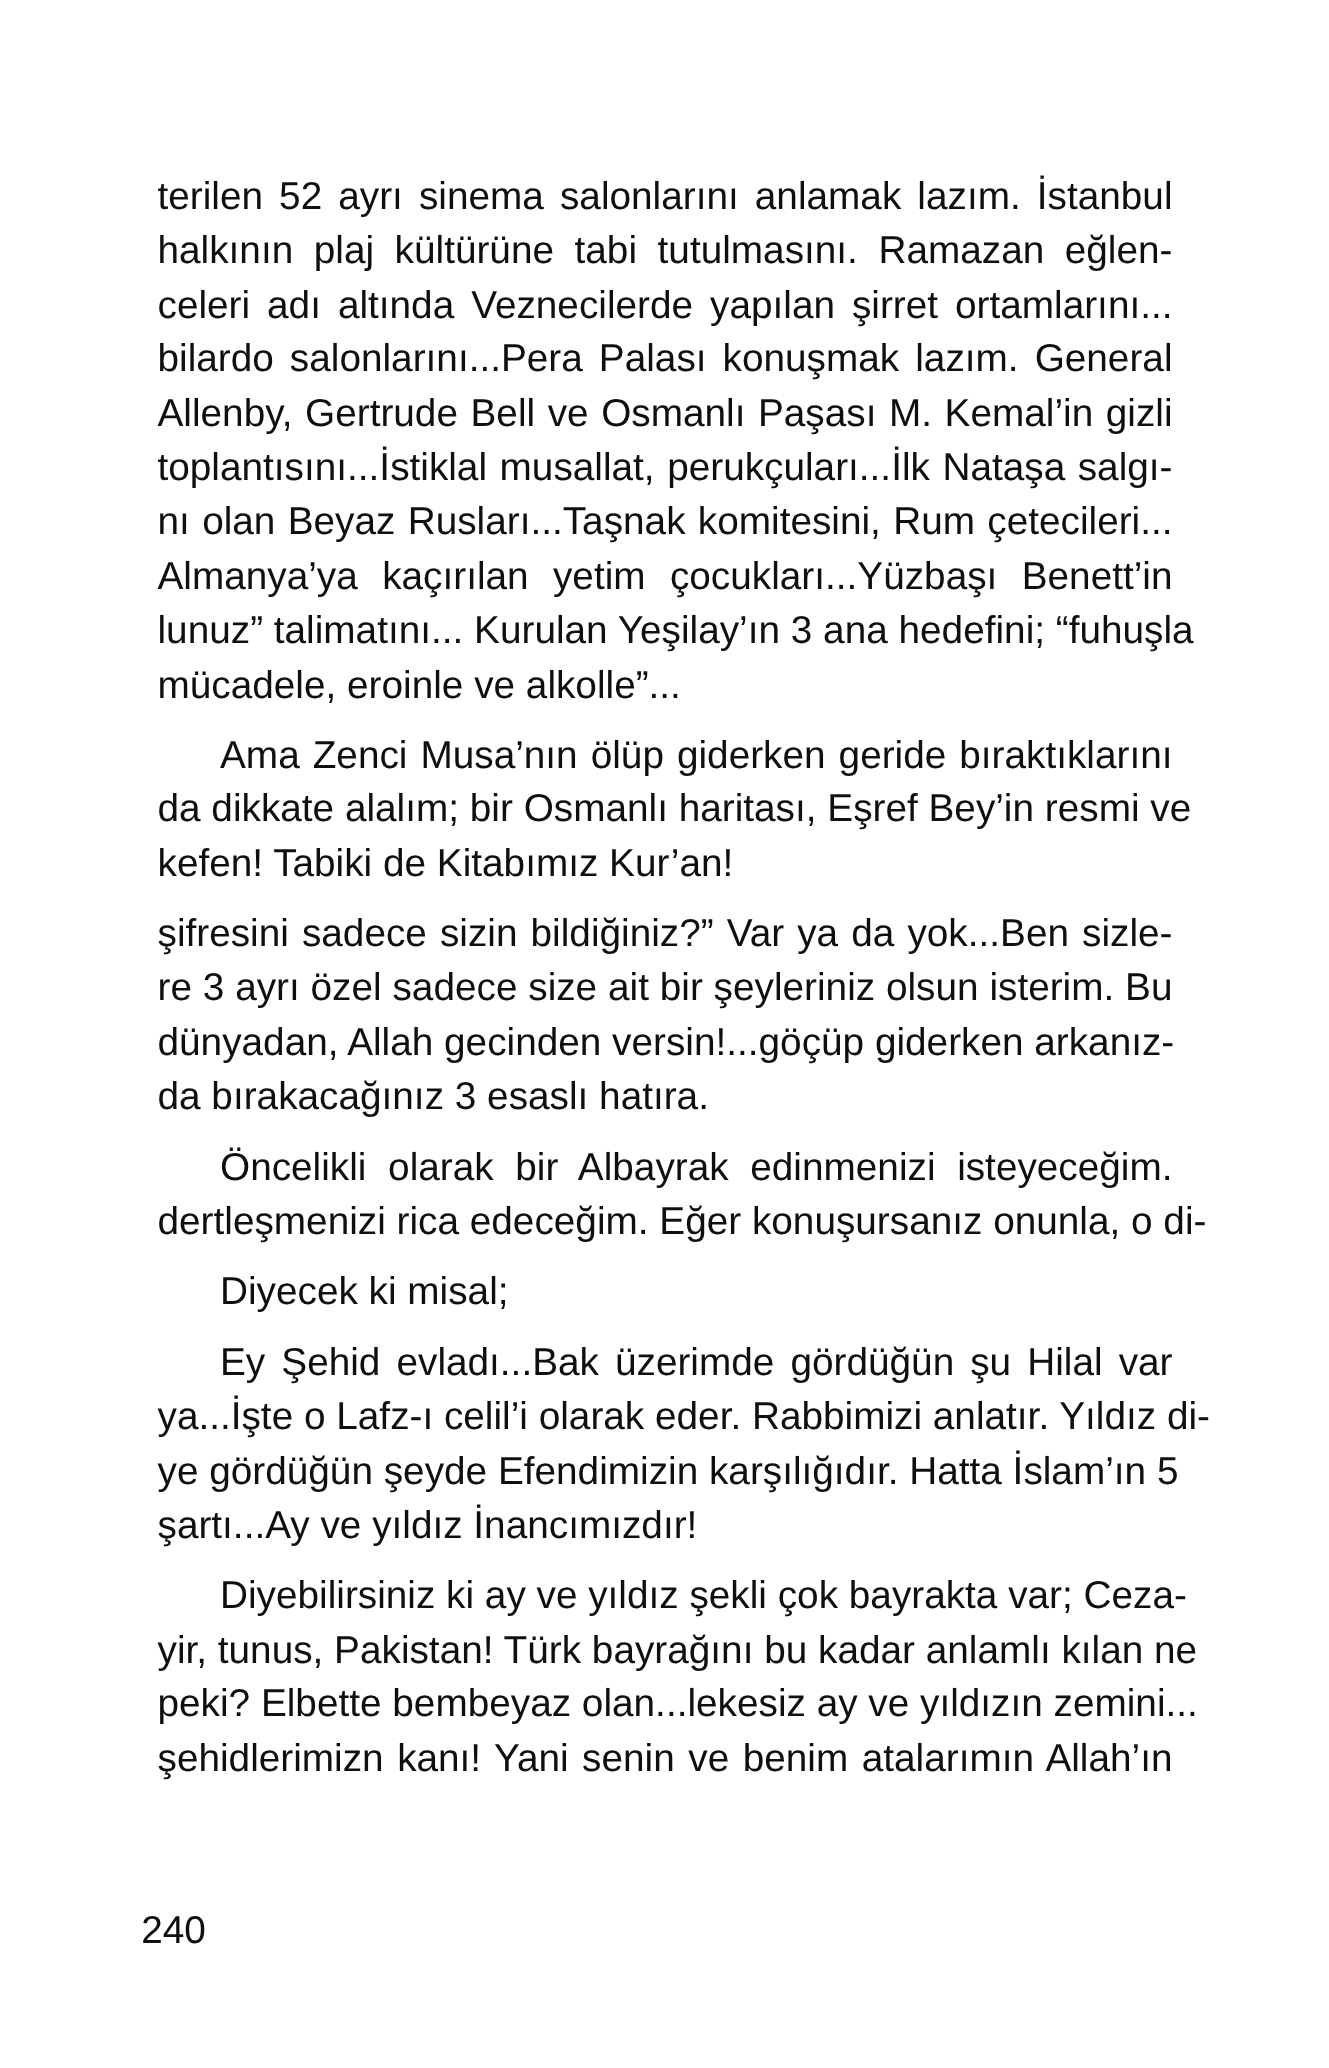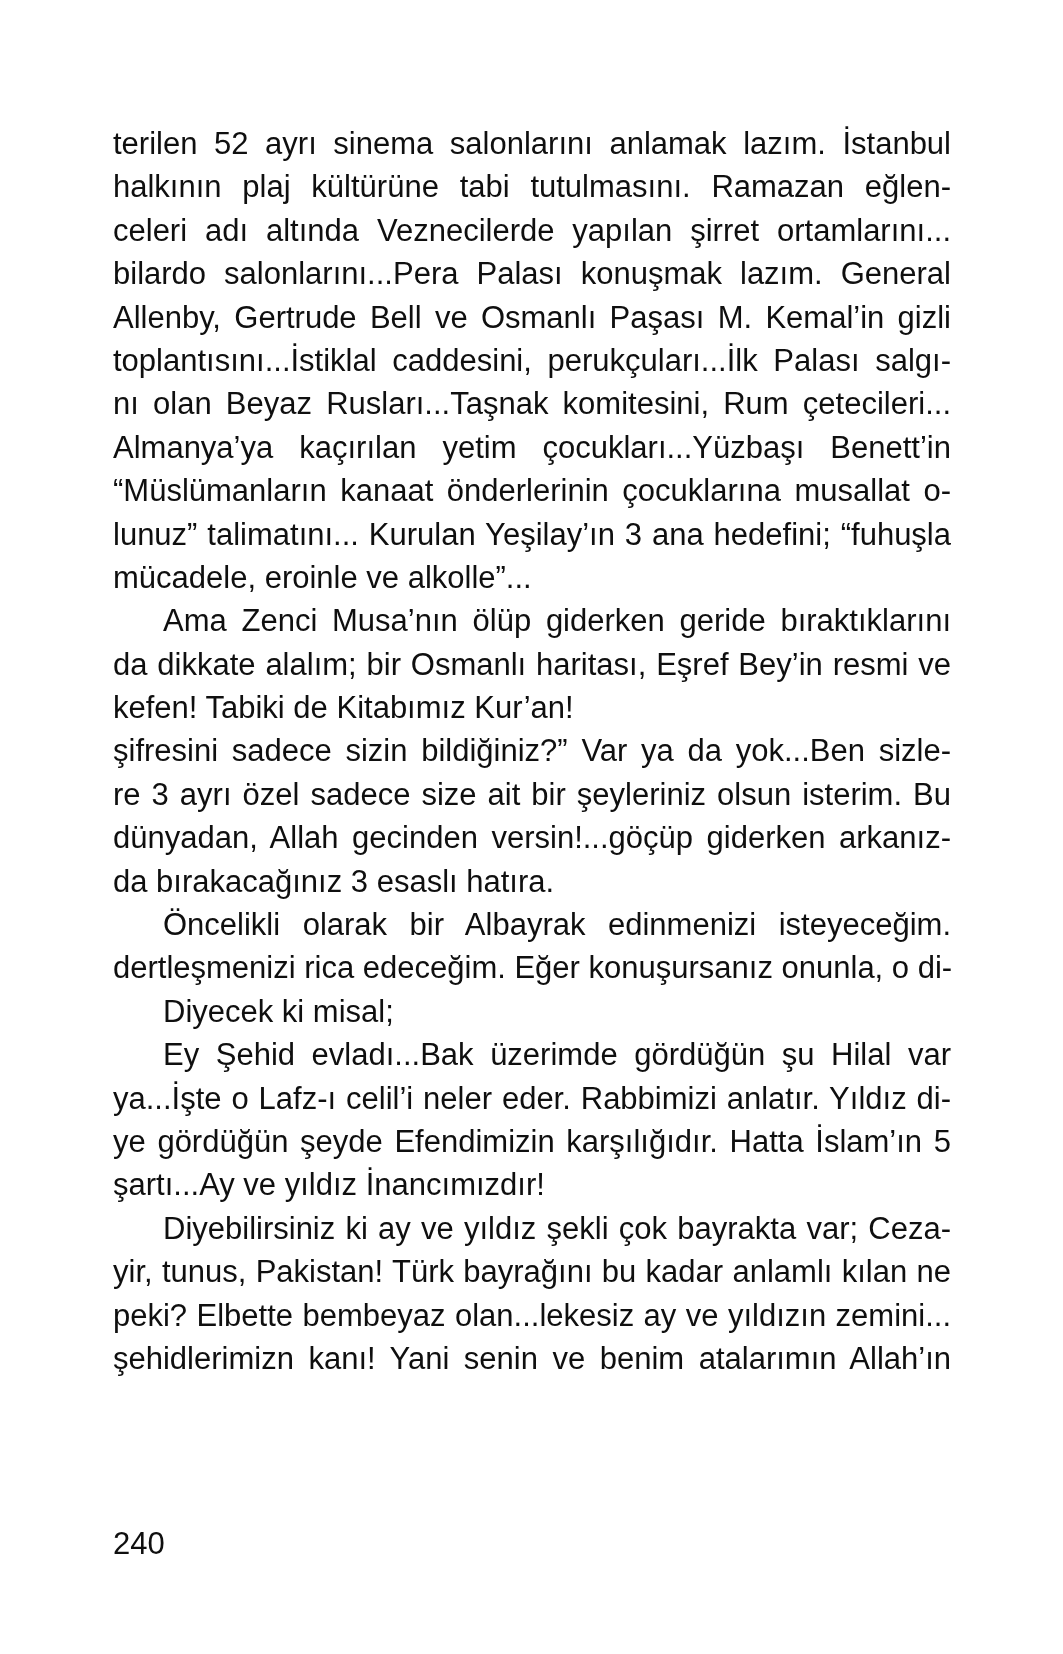--- a/index.html
+++ b/index.html
@@ -18,21 +18,21 @@
   }
   .text-block {
     position: absolute;
     left: 113px;
     top: 122px;
     width: 838px;
     font-size: 31px;
     line-height: 43.4px;
   }
   .paragraph {
-    margin: 0;
+    margin: 13px;
     padding: 0;
   }
   .line {
     white-space: nowrap;
     text-align: justify;
     text-align-last: justify;
     height: 43.4px;
   }
   .line.indent {
     text-indent: 50px;
@@ -52,24 +52,23 @@
 <body>
 
 <div class="page">
   <div class="text-block" id="text-block">
       <div class="paragraph">
         <div class="line">terilen 52 ayrı sinema salonlarını anlamak lazım. İstanbul</div>
         <div class="line">halkının plaj kültürüne tabi tutulmasını. Ramazan eğlen-</div>
         <div class="line">celeri adı altında Veznecilerde yapılan şirret ortamlarını...</div>
         <div class="line">bilardo salonlarını...Pera Palası konuşmak lazım. General</div>
         <div class="line">Allenby, Gertrude Bell ve Osmanlı Paşası M. Kemal’in gizli</div>
-        <div class="line">toplantısını...İstiklal caddesini, perukçuları...İlk Palası salgı-</div>
+        <div class="line">toplantısını...İstiklal musallat, perukçuları...İlk Nataşa salgı-</div>
         <div class="line">nı olan Beyaz Rusları...Taşnak komitesini, Rum çetecileri...</div>
         <div class="line">Almanya’ya kaçırılan yetim çocukları...Yüzbaşı Benett’in</div>
-        <div class="line">“Müslümanların kanaat önderlerinin çocuklarına musallat o-</div>
         <div class="line">lunuz” talimatını... Kurulan Yeşilay’ın 3 ana hedefini; “fuhuşla</div>
         <div class="line last">mücadele, eroinle ve alkolle”...</div>
       </div>
       <div class="paragraph">
         <div class="line indent">Ama Zenci Musa’nın ölüp giderken geride bıraktıklarını</div>
         <div class="line">da dikkate alalım; bir Osmanlı haritası, Eşref Bey’in resmi ve</div>
         <div class="line last">kefen! Tabiki de Kitabımız Kur’an!</div>
       </div>
       <div class="paragraph">
         <div class="line">şifresini sadece sizin bildiğiniz?” Var ya da yok...Ben sizle-</div>
@@ -79,21 +78,21 @@
       </div>
       <div class="paragraph">
         <div class="line indent">Öncelikli olarak bir Albayrak edinmenizi isteyeceğim.</div>
         <div class="line">dertleşmenizi rica edeceğim. Eğer konuşursanız onunla, o di-</div>
       </div>
       <div class="paragraph">
         <div class="line indent last">Diyecek ki misal;</div>
       </div>
       <div class="paragraph">
         <div class="line indent">Ey Şehid evladı...Bak üzerimde gördüğün şu Hilal var</div>
-        <div class="line">ya...İşte o Lafz-ı celil’i neler eder. Rabbimizi anlatır. Yıldız di-</div>
+        <div class="line">ya...İşte o Lafz-ı celil’i olarak eder. Rabbimizi anlatır. Yıldız di-</div>
         <div class="line">ye gördüğün şeyde Efendimizin karşılığıdır. Hatta İslam’ın 5</div>
         <div class="line last">şartı...Ay ve yıldız İnancımızdır!</div>
       </div>
       <div class="paragraph">
         <div class="line indent">Diyebilirsiniz ki ay ve yıldız şekli çok bayrakta var; Ceza-</div>
         <div class="line">yir, tunus, Pakistan! Türk bayrağını bu kadar anlamlı kılan ne</div>
         <div class="line">peki? Elbette bembeyaz olan...lekesiz ay ve yıldızın zemini...</div>
         <div class="line">şehidlerimizn kanı! Yani senin ve benim atalarımın Allah’ın</div>
       </div>
     </div>

